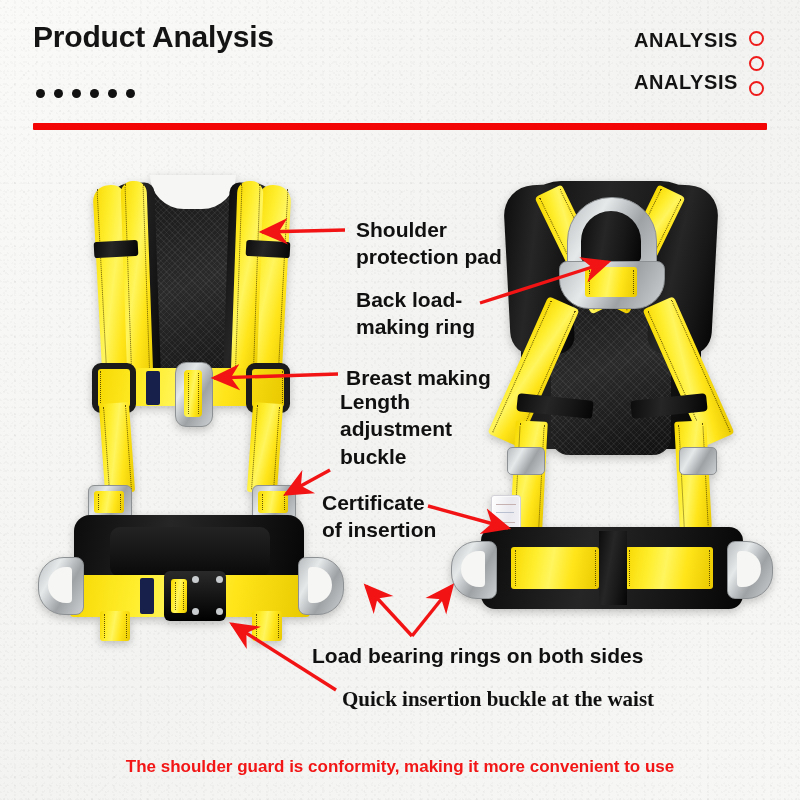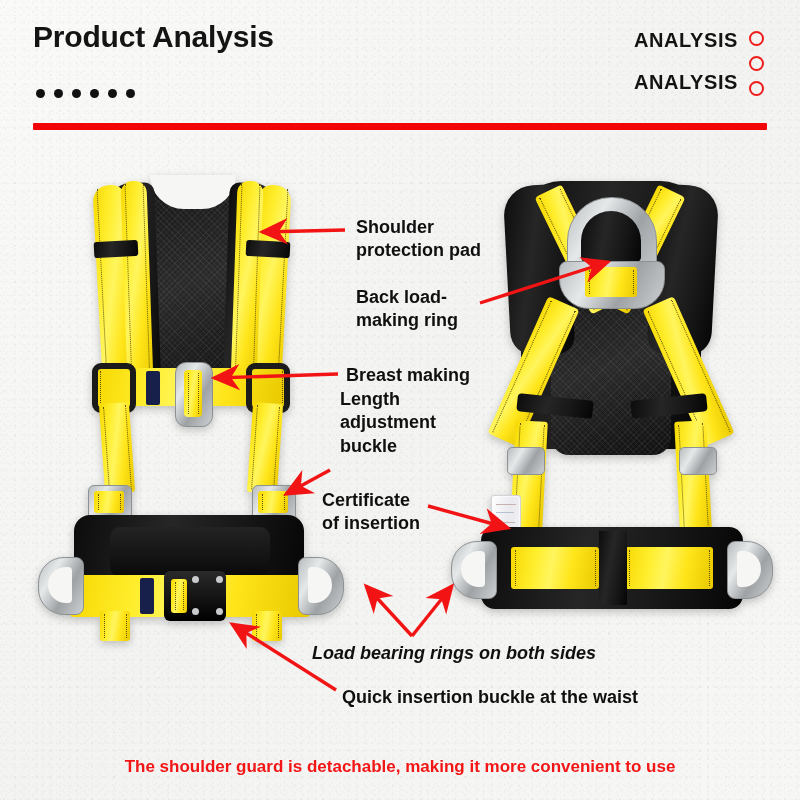--- a/index.html
+++ b/index.html
@@ -48,21 +48,21 @@
   #hc1{top:31px;} #hc2{top:56px;} #hc3{top:81px;}
 
   
   #footer{
     position:absolute;left:0;right:0;top:757px;text-align:center;
     font-size:17px;font-weight:bold;color:#f21616;
   }
 
   
   .lbl{
-    position:absolute;font-size:18px;font-weight:bold;color:#101010;
+    position:absolute;font-size:21px;font-weight:bold;color:#101010;
     line-height:1.30;white-space:pre-line;
   }
 
   
   #arrows{position:absolute;inset:0;pointer-events:none;}
 
   
   .harness{position:absolute;}
   .pc{position:absolute;}                      
   .ypad{                                        
@@ -245,16 +245,16 @@
 <div class="lbl" style="left:356px;top:216px;">Shoulder
 protection pad</div>
 <div class="lbl" style="left:356px;top:286px;">Back load-
 making ring</div>
 <div class="lbl" style="left:346px;top:364px;">Breast making</div>
 <div class="lbl" style="left:340px;top:388px;">Length
 adjustment
 buckle</div>
 <div class="lbl" style="left:322px;top:489px;">Certificate
 of insertion</div>
-<div class="lbl" style="left:312px;top:642px;font-style:italic;">Load bearing rings on both sides</div>
-<div class="lbl" style="left:342px;top:686px;">Quick insertion buckle at the waist</div>
-
-<div id="footer">The shoulder guard is detachable, making it more convenient to use</div>
+<div class="lbl" style="left:312px;top:642px;">Load bearing rings on both sides</div>
+<div class="lbl" style="left:342px;top:686px;font-family:Liberation Serif, serif;">Quick insertion buckle at the waist</div>
+
+<div id="footer">The shoulder guard is conformity, making it more convenient to use</div>
 
 </body></html>

